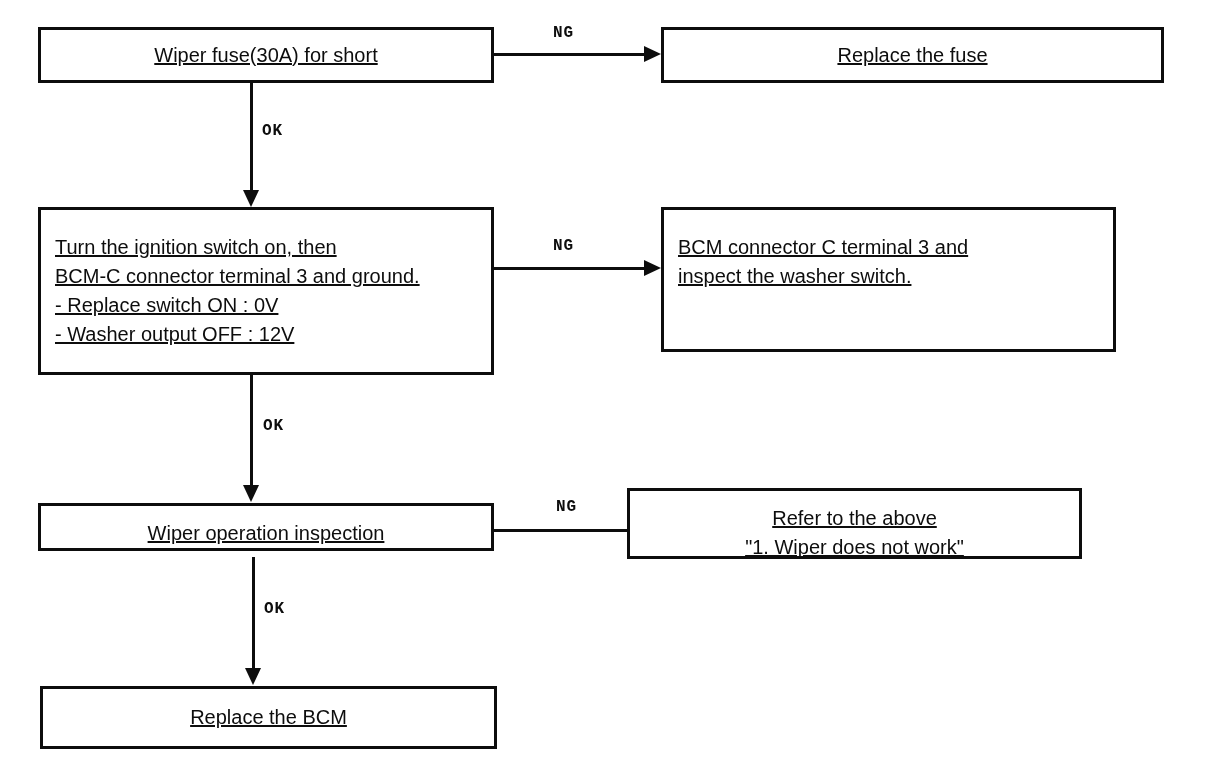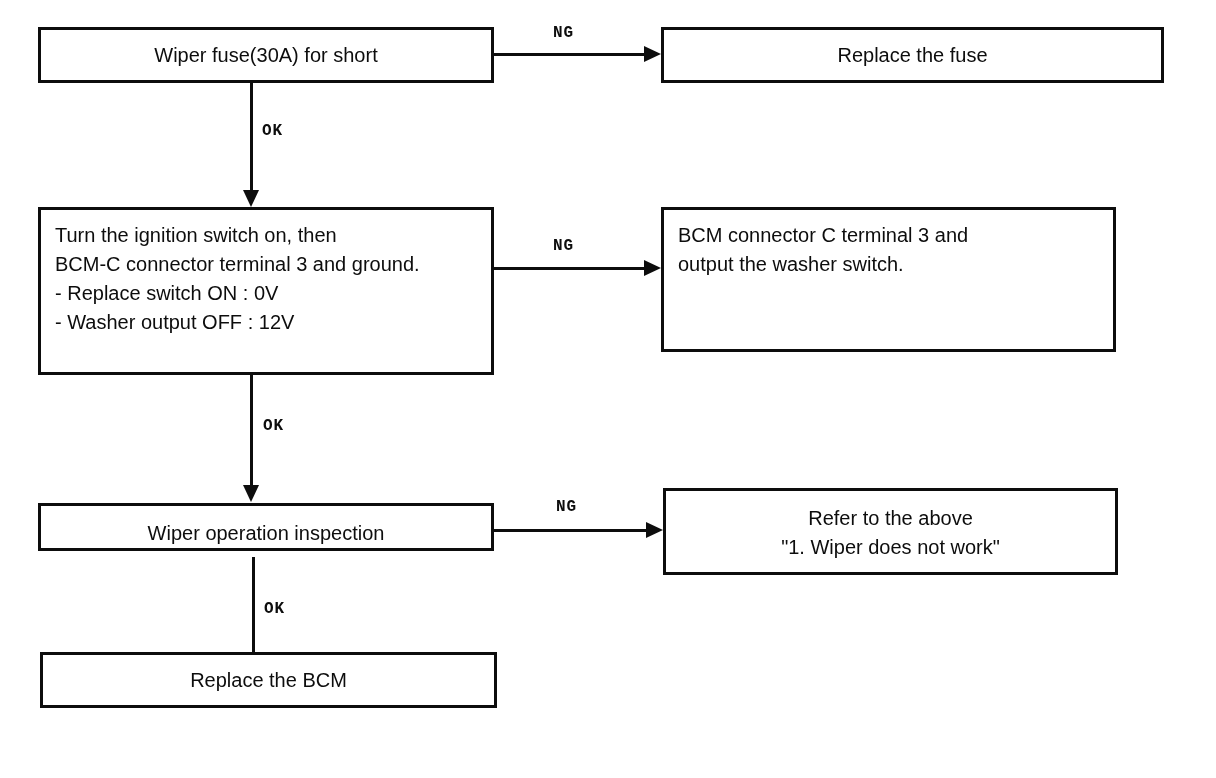--- a/index.html
+++ b/index.html
@@ -17,29 +17,30 @@
     overflow: hidden;
   }
   .box {
     position: absolute;
     border: 3px solid #0d0d0d;
     background: #ffffff;
     box-sizing: border-box;
     font-size: 20px;
     line-height: 29px;
     color: #0d0d0d;
+    text-decoration: underline;
   }
   .box.center {
     display: flex;
     align-items: center;
     justify-content: center;
     text-align: center;
   }
   .box.multiline {
-    padding: 11px 14px;
+    padding: 23px 14px;
   }
   .box.multiline.centered-lines {
     text-align: center;
     padding-top: 13px;
   }
   .edge-label {
     position: absolute;
     font-size: 16px;
     font-weight: bold;
     letter-spacing: 1px;
@@ -121,48 +122,48 @@
 
   <div class="edge-label" style="left:553px; top:237px;">NG</div>
 
   <div class="arrow-h" style="left:494px; top:259px; width:167px;">
     <span class="shaft"></span>
     <span class="head-right"></span>
   </div>
 
   <div class="box multiline" style="left:661px; top:207px; width:455px; height:145px;">
     <div>BCM connector C terminal 3 and</div>
-    <div>output the washer switch.</div>
+    <div>inspect the washer switch.</div>
   </div>
 
   <div class="edge-label" style="left:263px; top:417px;">OK</div>
   <div class="arrow-v" style="left:241px; top:375px; height:127px;">
     <span class="shaft"></span>
     <span class="head-down"></span>
   </div>
 
   <div class="box center" style="left:38px; top:503px; width:456px; height:48px;align-items:flex-end;">
     <span>Wiper operation inspection</span>
   </div>
 
   <div class="edge-label" style="left:556px; top:498px;">NG</div>
 
   <div class="arrow-h" style="left:494px; top:521px; width:169px;">
     <span class="shaft"></span>
     <span class="head-right"></span>
   </div>
 
-  <div class="box multiline centered-lines" style="left:663px; top:488px; width:455px; height:87px;">
+  <div class="box multiline centered-lines" style="left:627px; top:488px; width:455px; height:71px;">
     <div>Refer to the above</div>
     <div>"1. Wiper does not work"</div>
   </div>
 
   <div class="edge-label" style="left:264px; top:600px;">OK</div>
   <div class="arrow-v" style="left:243px; top:557px; height:128px;">
     <span class="shaft"></span>
     <span class="head-down"></span>
   </div>
 
-  <div class="box center" style="left:40px; top:652px; width:457px; height:56px;">
+  <div class="box center" style="left:40px; top:686px; width:457px; height:63px;">
     <span>Replace the BCM</span>
   </div>
 
 </div>
 
 </body></html>

